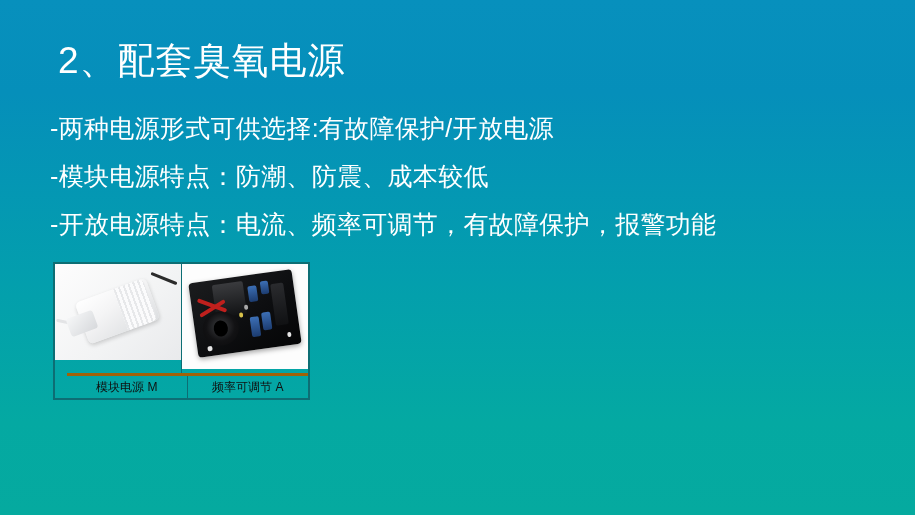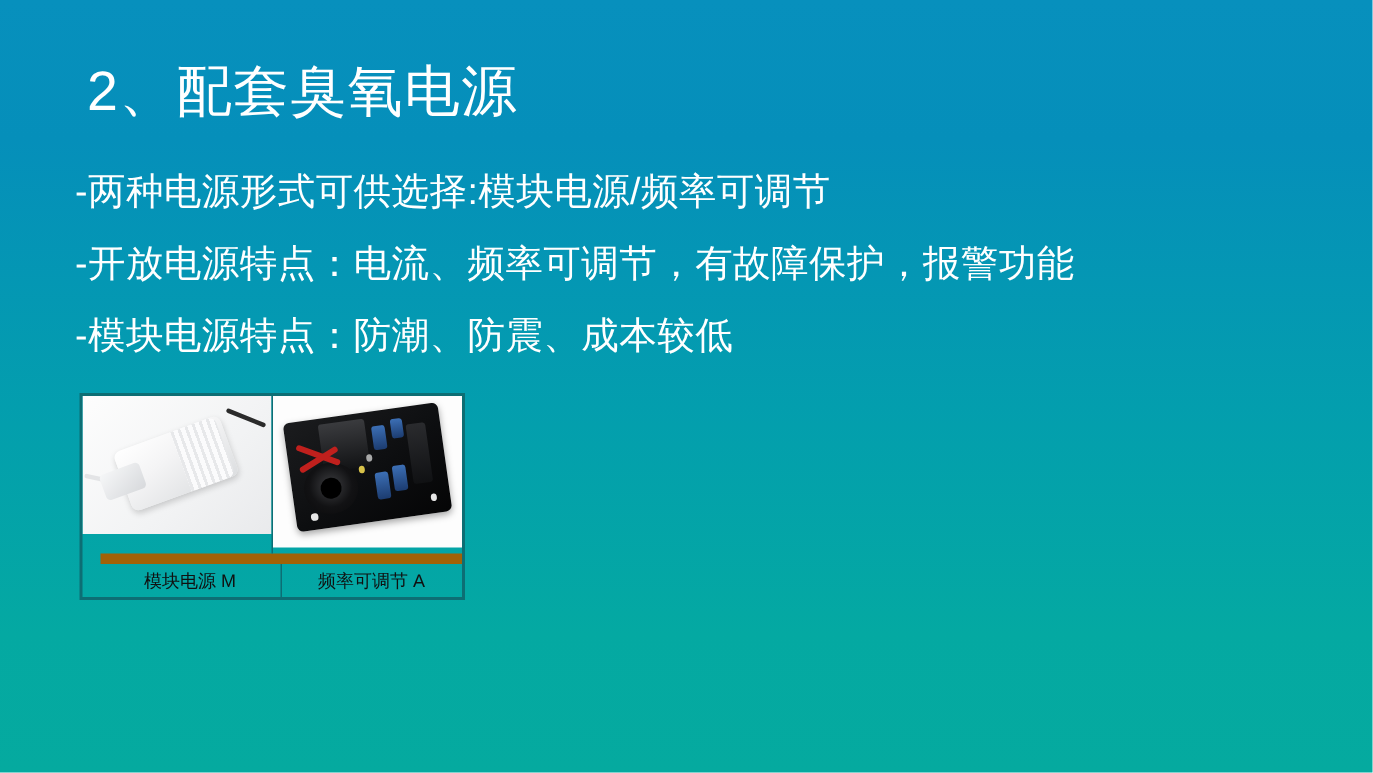--- a/index.html
+++ b/index.html
@@ -143,21 +143,21 @@
     background:#cfcfcf;
   }
   .pcb .d1{left:44%;top:48%;background:#d8c24a;}
   .pcb .d2{left:50%;top:38%;background:#a9a9a9;}
   .pcb .d3{left:88%;top:82%;background:#e6e6e6;}
   .pcb .d4{left:10%;top:86%;background:#e6e6e6;}
 
   
   .fig-row-caption{
     display:flex;height:22px;flex:0 0 22px;
-    border-top:7px solid #a16207;
+    border-top:3px solid #a16207;
     margin-left:12px;
   }
   .caption-cell{
     flex:1 1 50%;
     border-right:1px solid #0d6e74;
     box-sizing:border-box;
     display:flex;align-items:center;justify-content:center;
     color:#101010;
     font-size:12px;
     line-height:14px;
@@ -166,23 +166,23 @@
   .caption-cell:last-child{border-right:none;}
 </style>
 </head>
 <body>
 
 <div class="slide">
 
   <div class="title">2、配套臭氧电源</div>
 
   <div class="body-block">
-    <div class="body-line">-两种电源形式可供选择:模块电源/频率可调节</div>
+    <div class="body-line">-两种电源形式可供选择:有故障保护/开放电源</div>
+    <div class="body-line">-模块电源特点：防潮、防震、成本较低</div>
     <div class="body-line">-开放电源特点：电流、频率可调节，有故障保护，报警功能</div>
-    <div class="body-line">-模块电源特点：防潮、防震、成本较低</div>
   </div>
 
   <div class="fig-table">
 
     <div class="fig-row-images">
 
       <div class="fig-cell">
         <div class="photo module">
           <div class="ps-wire-a"></div>
           <div class="ps-body">

